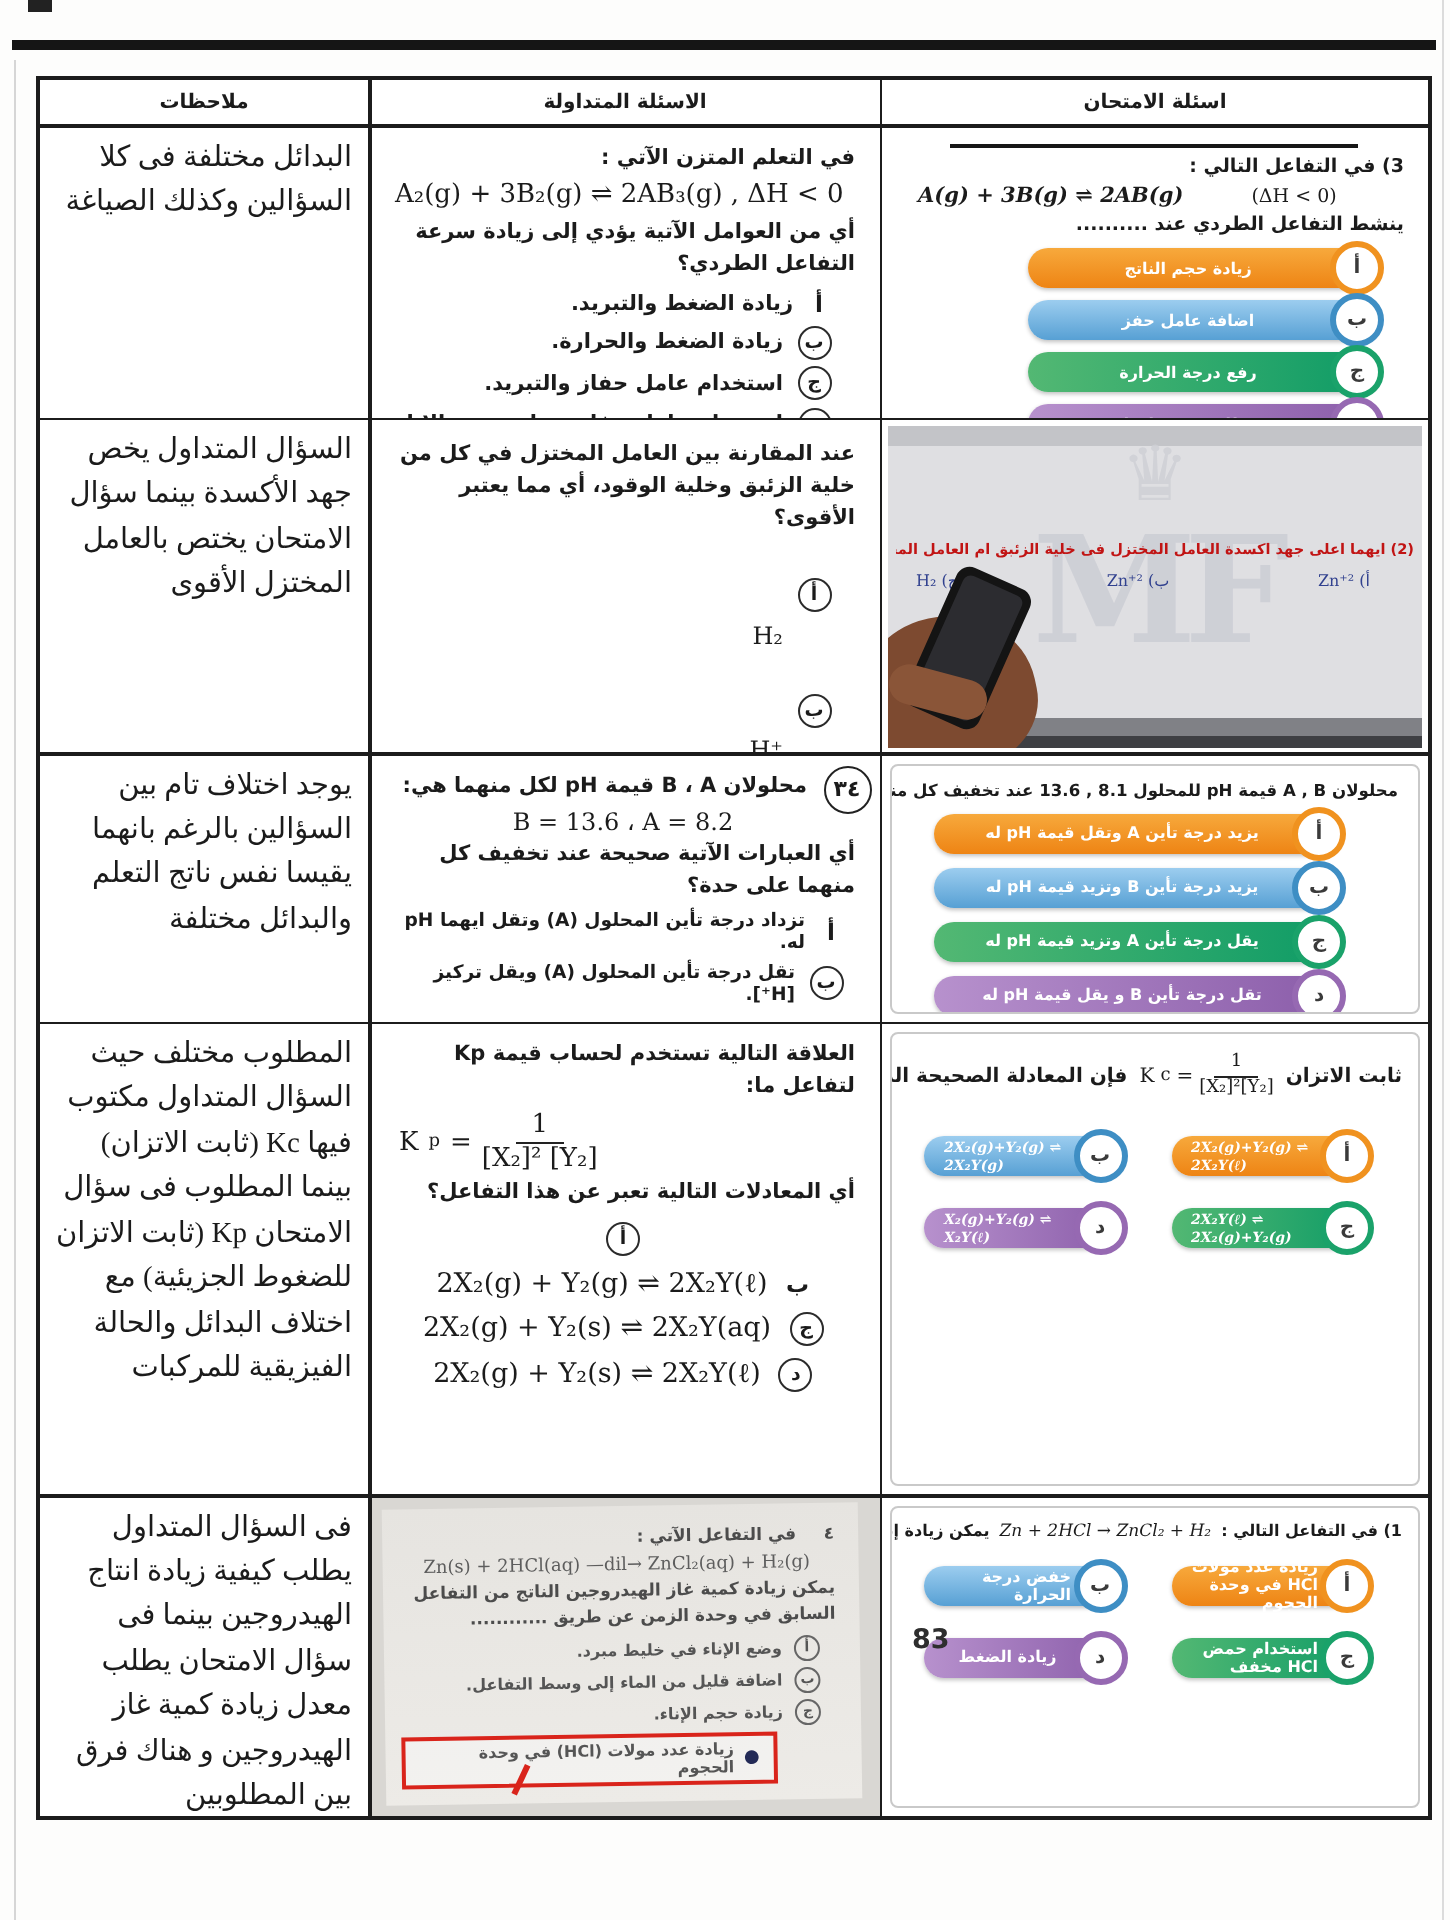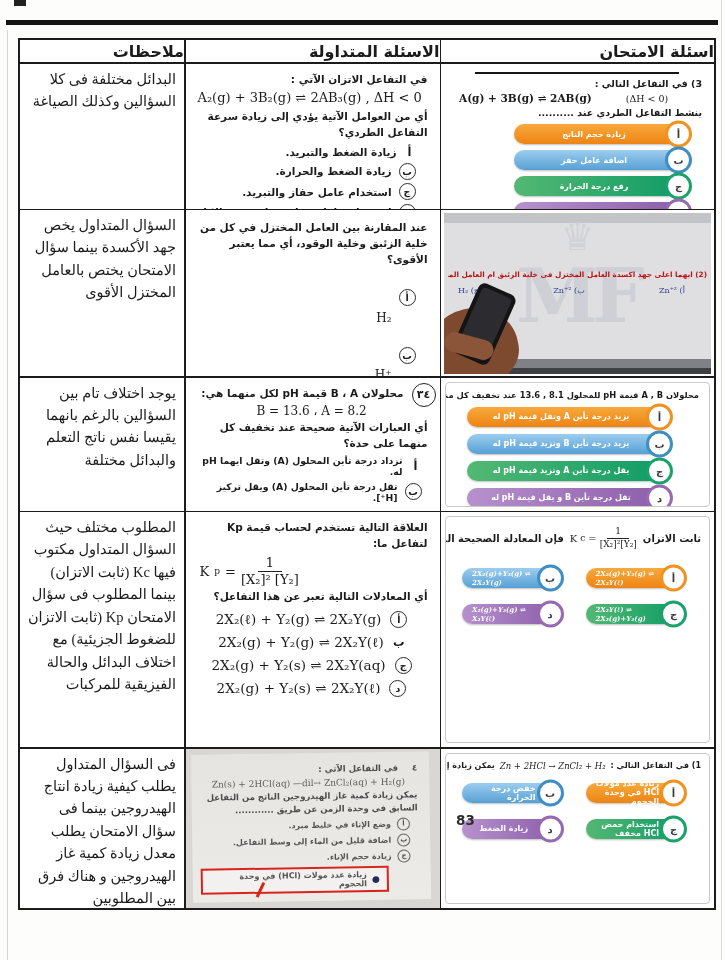--- a/index.html
+++ b/index.html
@@ -7,21 +7,21 @@
   .page{position:relative;width:725px;height:960px;overflow:hidden;background:#fdfdfc;}
   .top-rule{position:absolute;left:6px;top:20px;width:712px;height:5px;background:#151515;}
   .corner-tick{position:absolute;left:14px;top:0;width:12px;height:6px;background:#222;}
   .edge-l{position:absolute;left:7px;top:30px;bottom:0;width:1px;background:#d6d6d6;}
   .edge-r{position:absolute;right:3px;top:0;bottom:0;width:1px;background:#dcdcdc;}
 
   .table{position:absolute;left:18px;top:38px;width:694px;height:868px;display:grid;
          grid-template-columns:273px 254px 1fr;grid-template-rows:22px 145px 166px 133px 235px 1fr;
          direction:rtl;background:#1c1c1c;gap:1.5px;border:2px solid #1c1c1c;}
   .cell{background:#ffffff;overflow:hidden;position:relative;}
-  .hcell{display:flex;align-items:center;font-weight:bold;font-size:16px;}
+  .hcell{display:flex;align-items:center;justify-content:center;font-weight:bold;font-size:10px;}
 
   
   .notes-p{margin:0;padding:4px 8px 0 6px;font-family:"Liberation Serif","DejaVu Serif",serif;
            font-size:14.5px;line-height:1.55;text-align:right;direction:rtl;}
 
   
   .x-pad{padding:6px 10px 0 8px;direction:rtl;}
   .x-q{font-size:10.5px;font-weight:bold;text-align:right;margin:2px 2px 3px 0;line-height:1.5;}
   .x-eq{direction:ltr;text-align:left;font-family:"DejaVu Serif",serif;font-size:13px;margin:3px 0 4px 0;padding-left:4px;}
   .x-eq-c{direction:ltr;text-align:center;font-family:"DejaVu Serif",serif;font-size:12px;margin:2px 0;}
@@ -38,21 +38,21 @@
   .frac .num{border-bottom:1.2px solid #222;padding:0 8px 1px;line-height:1.1;}
   .frac .den{padding-top:1px;line-height:1.1;}
   .kp-line{direction:ltr;text-align:left;padding-left:6px;margin:4px 0 2px;font-family:"DejaVu Serif",serif;font-size:13px;display:flex;align-items:center;gap:5px;}
   sub.ksub{font-size:9px;}
 
   
   .c-pad{padding:6px 10px 0 8px;direction:rtl;}
   .hdr-bar{height:2.5px;background:#161616;width:80%;margin:2px auto 4px;}
   .c-q{font-size:9.5px;font-weight:bold;text-align:right;margin:1px 2px 2px 0;}
   .c-eqline{display:flex;direction:ltr;align-items:center;gap:34px;padding-left:10px;margin:3px 0;}
-  .c-eq{font-family:"DejaVu Serif",serif;font-size:10.5px;font-weight:bold;direction:ltr;}
+  .c-eq{font-family:"DejaVu Serif",serif;font-size:10.5px;font-weight:bold;direction:ltr;font-style:italic;}
   .c-cond{font-family:"DejaVu Serif",serif;font-size:9.5px;font-weight:normal;}
   .card{position:absolute;inset:4px;border:1px solid #c9c9c9;border-radius:4px;padding:6px 8px;direction:rtl;overflow:hidden;}
 
   .pill{position:relative;height:20px;border-radius:11px;display:flex;align-items:center;justify-content:center;
         color:#fff;font-weight:bold;font-size:8px;padding:0 26px 0 10px;width:140px;margin:6px 14px 6px auto;
         box-shadow:0 1px 2px rgba(0,0,0,.25);}
   .pill .pc{position:absolute;right:-2px;top:50%;transform:translateY(-50%);width:21px;height:21px;border-radius:50%;
             background:#fff;display:flex;align-items:center;justify-content:center;font-size:10px;color:#3a3a3a;}
   .pill-orange{background:linear-gradient(180deg,#f7a93c,#ee8414);} .pill-orange .pc{border:3px solid #f0921f;}
   .pill-blue{background:linear-gradient(180deg,#9ccdef,#57a0d4);}  .pill-blue .pc{border:3px solid #3e8ec4;}
@@ -152,21 +152,21 @@
           <span class="pc">
               <span>د</span>
             </span>
           <span>وضع نظام في مخلوط مبرد</span>
         </div>
       </div>
     </div>
 
     <div class="cell">
       <div class="x-pad">
-        <div class="x-q">في التفاعل الاتزان الآتي :</div>
+        <div class="x-q">في التعلم المتزن الآتي :</div>
         <div class="x-eq">A₂(g) + 3B₂(g) ⇌ 2AB₃(g) , ΔH &lt; 0</div>
         <div class="x-q">أي من العوامل الآتية يؤدي إلى زيادة سرعة التفاعل الطردي؟</div>
         <div class="xopt">
             <span class="lt plain">أ</span>
             <span>زيادة الضغط والتبريد.</span>
           </div>
         <div class="xopt">
             <span class="lt">ب</span>
             <span>زيادة الضغط والحرارة.</span>
           </div>
@@ -338,21 +338,20 @@
             <sub class="ksub">p</sub>
           <span>=</span>
           <span class="frac">
               <span class="num">1</span>
               <span class="den">[X₂]² [Y₂]</span>
             </span>
         </div>
         <div class="x-q" style="text-align:right">أي المعادلات التالية تعبر عن هذا التفاعل؟</div>
         <div class="eqopt">
             <span class="lt">أ</span>
-            <span class="math">2X₂(ℓ) + Y₂(g) ⇌ 2X₂Y(g)</span>
           </div>
         <div class="eqopt">
             <span class="lt plain">ب</span>
             <span class="math">2X₂(g) + Y₂(g) ⇌ 2X₂Y(ℓ)</span>
           </div>
         <div class="eqopt">
             <span class="lt">ج</span>
             <span class="math">2X₂(g) + Y₂(s) ⇌ 2X₂Y(aq)</span>
           </div>
         <div class="eqopt">

